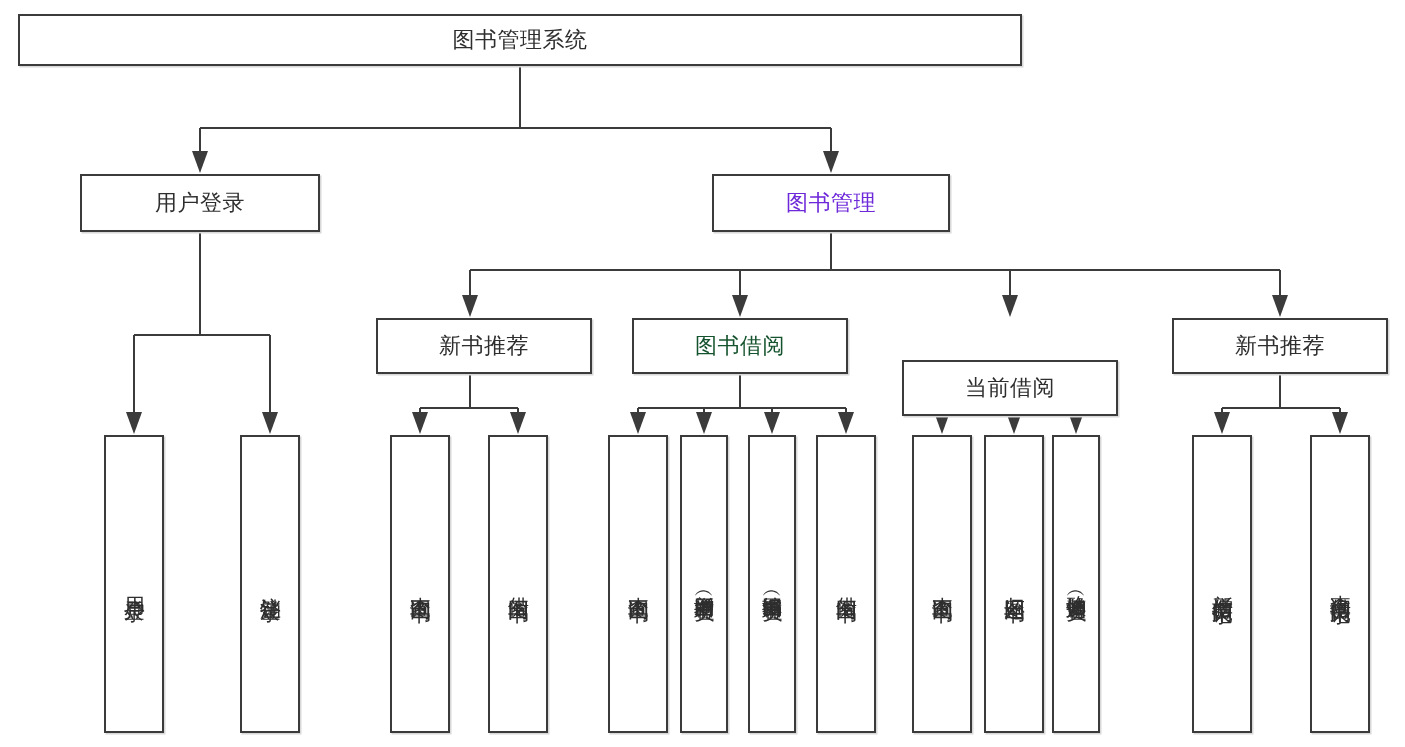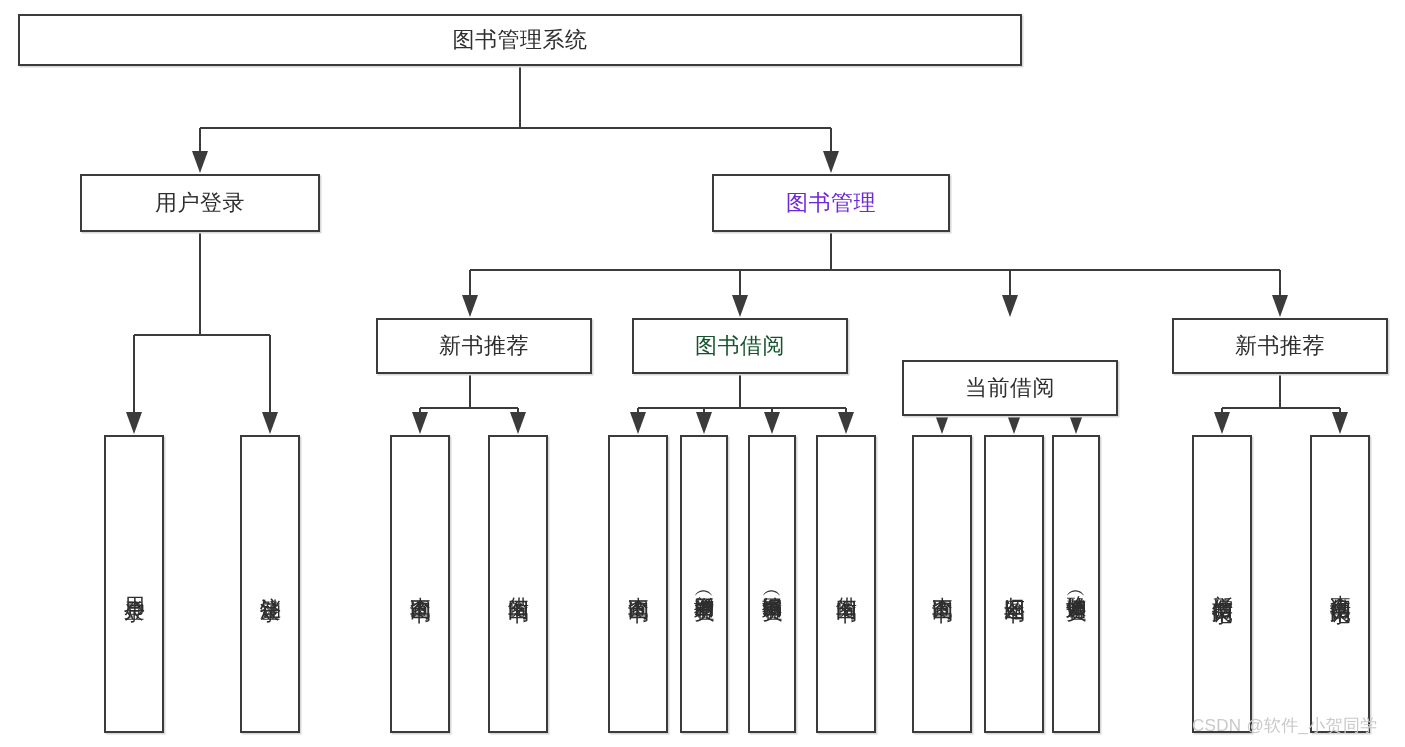--- a/index.html
+++ b/index.html
@@ -166,14 +166,13 @@
       <div class="node-box vertical narrow" style="left: 1052px; top: 435px; width: 48px; height: 298px; border-color: rgb(59, 59, 59);">
         <span class="node-label" style="color: rgb(46, 46, 46);">确认归还（管理员）</span>
       </div>
       <div class="node-box vertical" style="left: 1192px; top: 435px; width: 60px; height: 298px; border-color: rgb(59, 59, 59);">
         <span class="node-label" style="color: rgb(46, 46, 46);">新增借阅记录</span>
       </div>
       <div class="node-box vertical" style="left: 1310px; top: 435px; width: 60px; height: 298px; border-color: rgb(59, 59, 59);">
         <span class="node-label" style="color: rgb(46, 46, 46);">查询借阅记录</span>
       </div>
     </div>
-  <div class="watermark" style="left: 1192px; top: 714px; color: rgb(201, 201, 201);">CSDN @软件_小贺同学</div>
 </div>
 
 </body></html>

